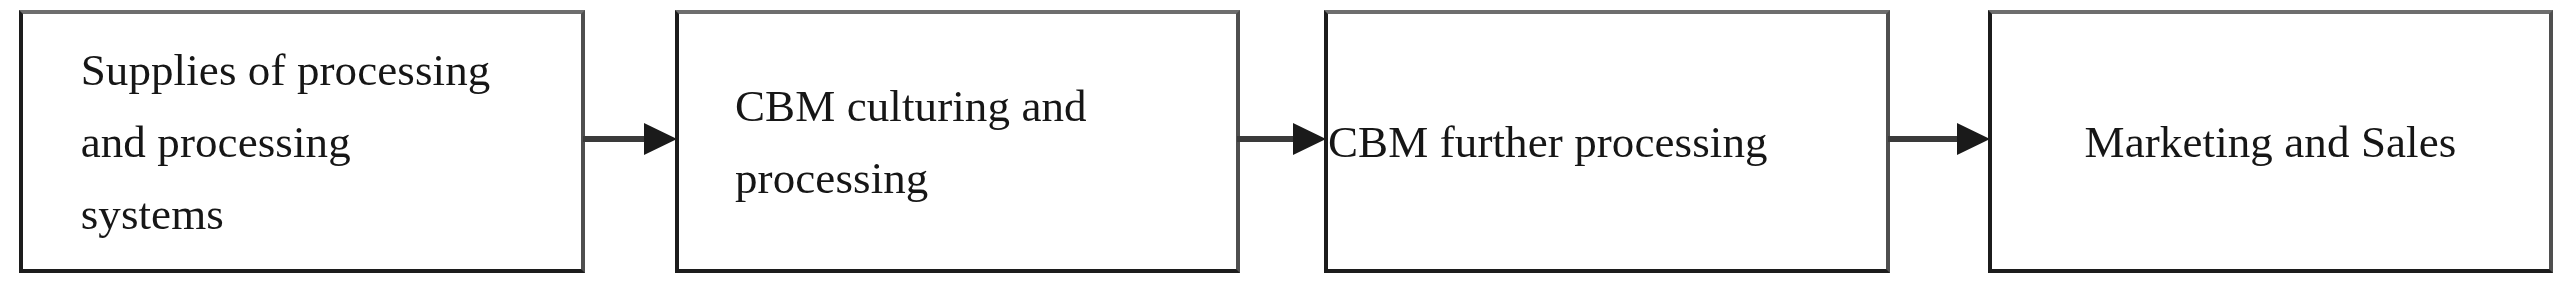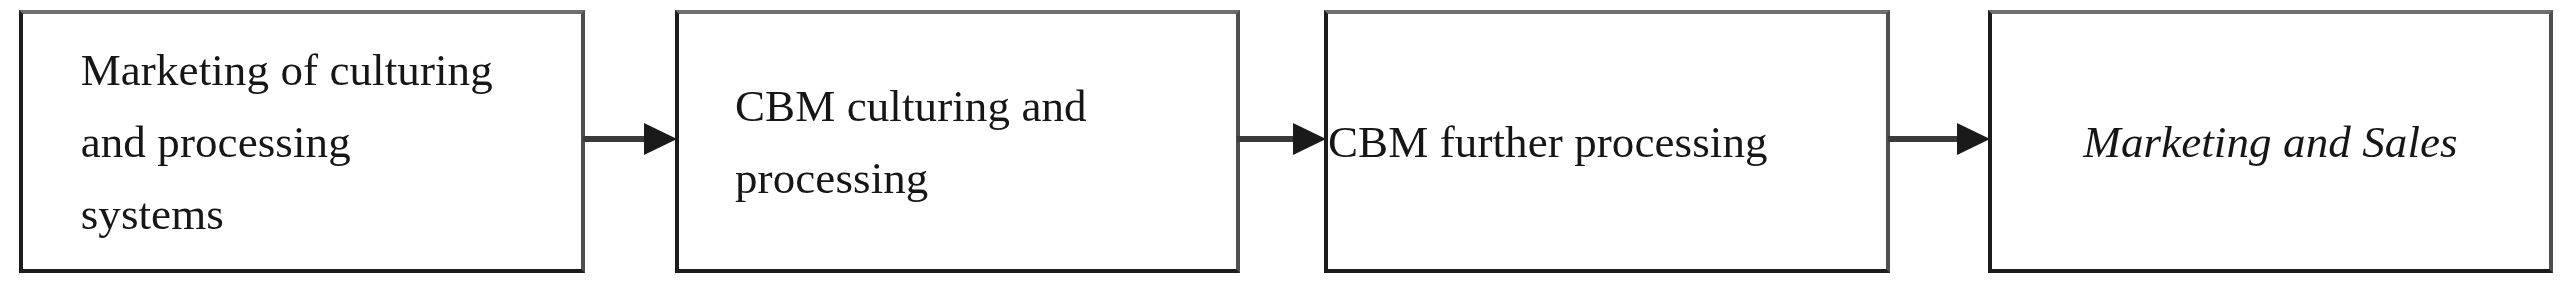--- a/index.html
+++ b/index.html
@@ -59,21 +59,21 @@
   
   #node-1 { left: 18.7px;   top: 10px;  width: 566px; height: 263px; }
   #node-1 .node-label { padding-left: 58px; }
 
   #node-2 { left: 675px;  top: 10px;  width: 565px; height: 263px; }
   #node-2 .node-label { padding-left: 56px; }
 
   #node-3 { left: 1324px; top: 10px;  width: 566px; height: 263px; }
   #node-3 .node-label { padding-right: 7.2px; }
 
-  #node-4 { left: 1988px; top: 10px;  width: 565px; height: 263px; font-style: italic; }
+  #node-4 { left: 1988px; top: 10px;  width: 565px; height: 263px; }
 
   
   .connector {
     position: absolute;
     height: 32px;
     display: flex;
     align-items: center;
   }
   .connector .shaft {
     height: 5.7px;
@@ -93,21 +93,21 @@
   #conn-1 { left: 583px;  top: 123px; width: 94px; }
   #conn-2 { left: 1237px; top: 123px; width: 89px; }
   #conn-3 { left: 1888px; top: 123px; width: 102px; }
 </style>
 </head>
 <body>
 
 <div id="canvas">
 
   <div class="node align-left" id="node-1">
-    <span class="node-label">Marketing of culturing
+    <span class="node-label">Supplies of processing
 and processing
 systems</span>
   </div>
 
   <div class="connector" id="conn-1">
     <span class="shaft"></span>
     <span class="head"></span>
   </div>
 
   <div class="node align-left" id="node-2">

